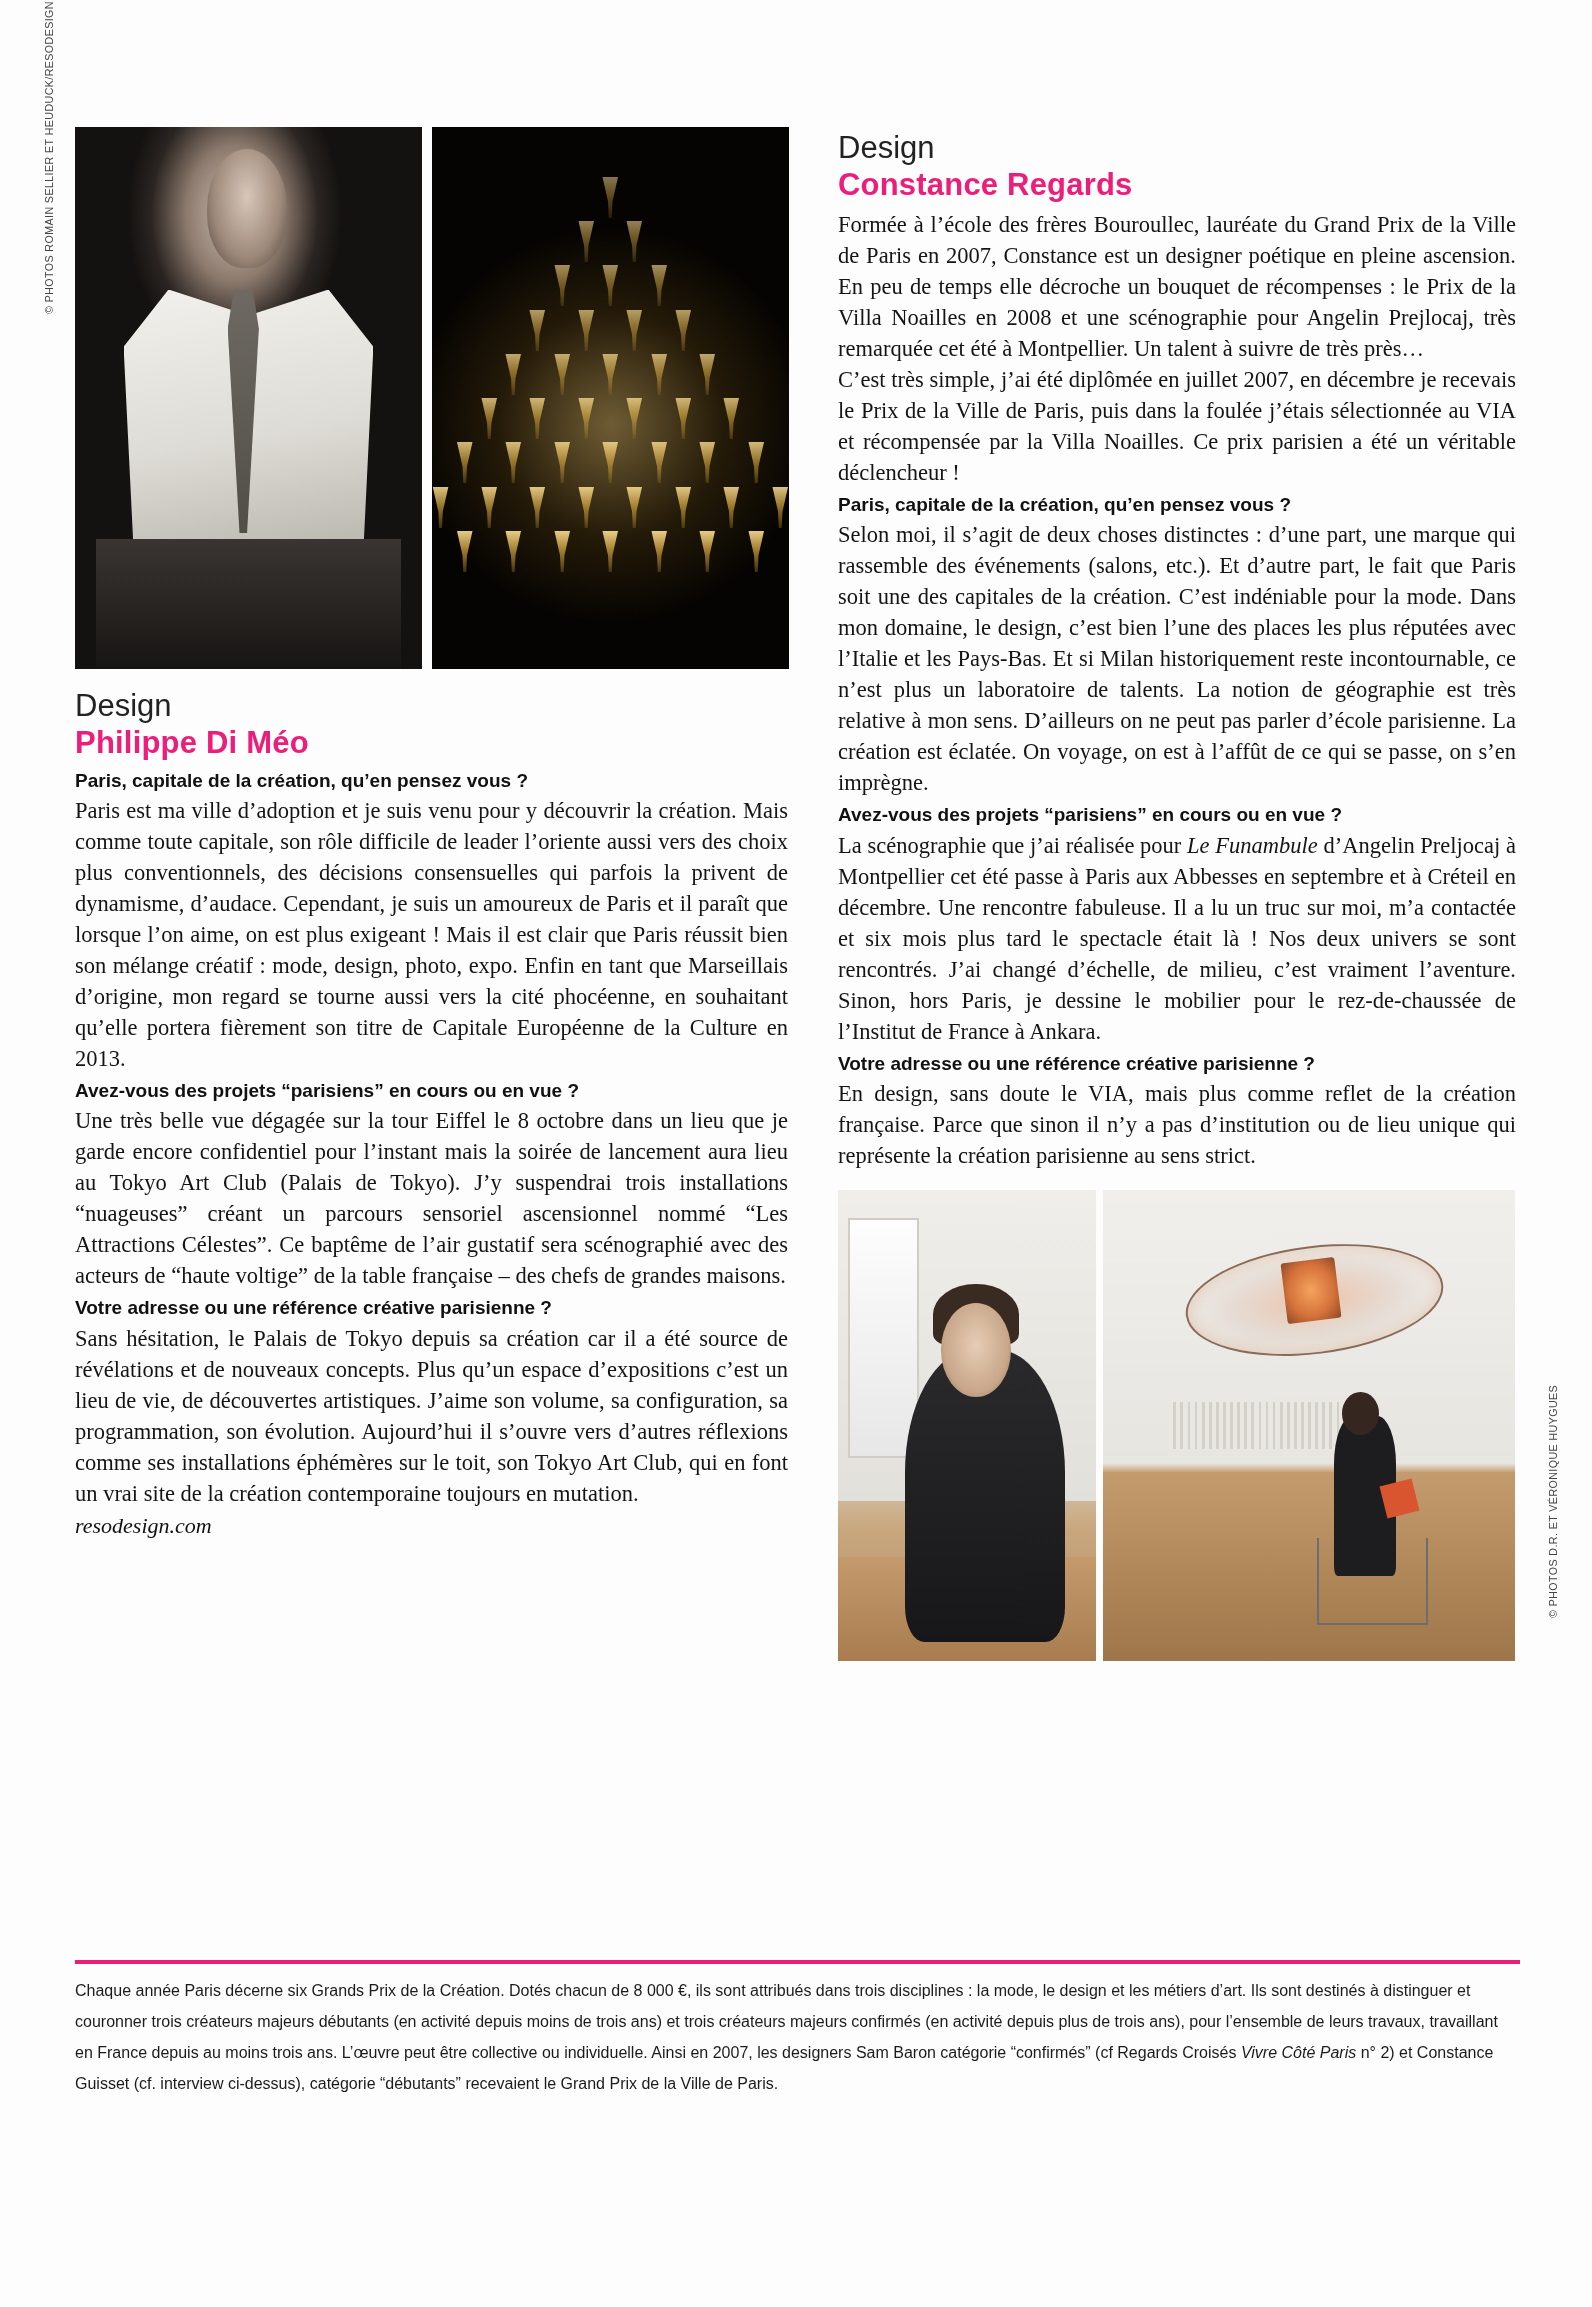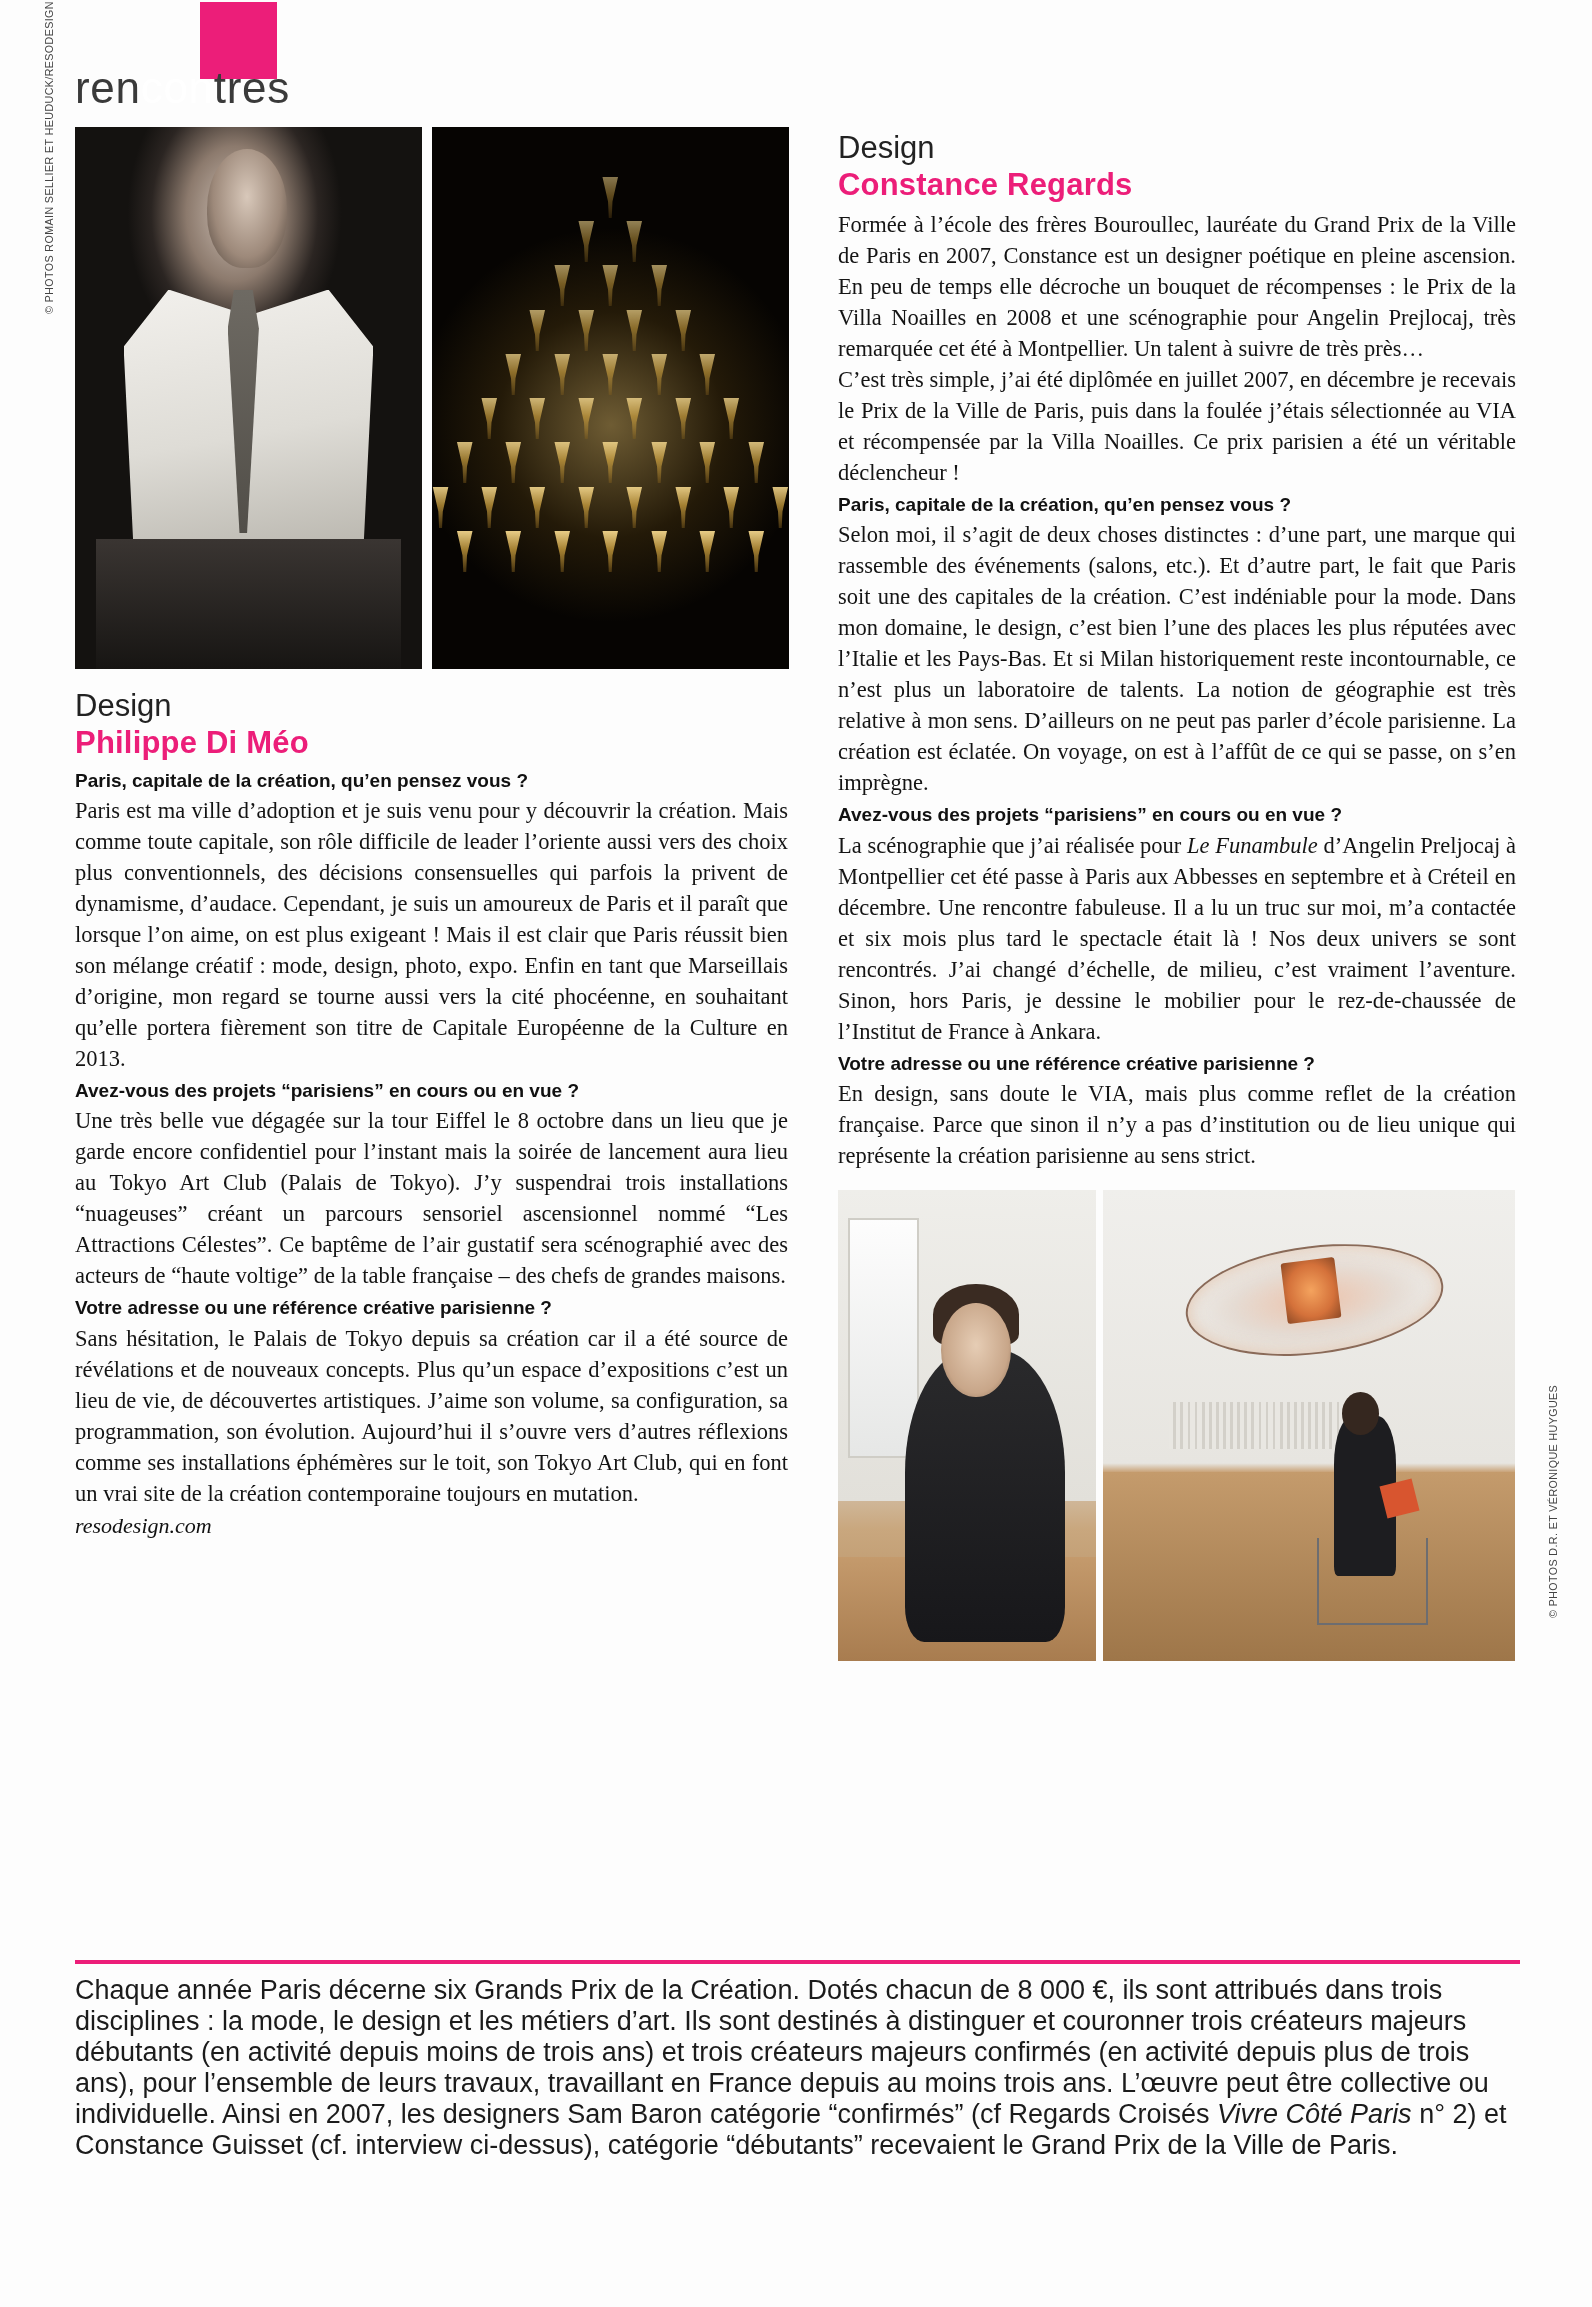--- a/index.html
+++ b/index.html
@@ -283,37 +283,33 @@
   .footer h2 {
     font-family: "Liberation Sans", sans-serif;
     font-size: 40px;
     font-weight: bold;
     margin: 10px 0 10px 0;
     color: #1b1b1b;
     letter-spacing: -0.4px;
   }
   .footer p {
     font-family: "Liberation Sans", sans-serif;
-    font-size: 27px;
+    font-size: 16px;
     line-height: 31px;
     margin: 0;
     color: #1b1b1b;
     text-align: left;
   }
   .footer p .it { font-style: italic; }
 </style>
 </head>
 <body>
 
 <div class="page">
 
-  <div class="masthead">
-    <div class="pink-box"></div>
-    <div class="title"><span>ren</span><span class="wh">con</span><span>tres</span></div>
-  </div>
 
   <div class="credit-left">© PHOTOS ROMAIN SELLIER ET HEUDUCK/RESODESIGN</div>
 
   <div class="credit-right">© PHOTOS D.R. ET VÉRONIQUE HUYGUES</div>
 
   <div class="col-left">
 
     <div class="photo-row">
       <div class="photo left">
         <div class="ph1">

